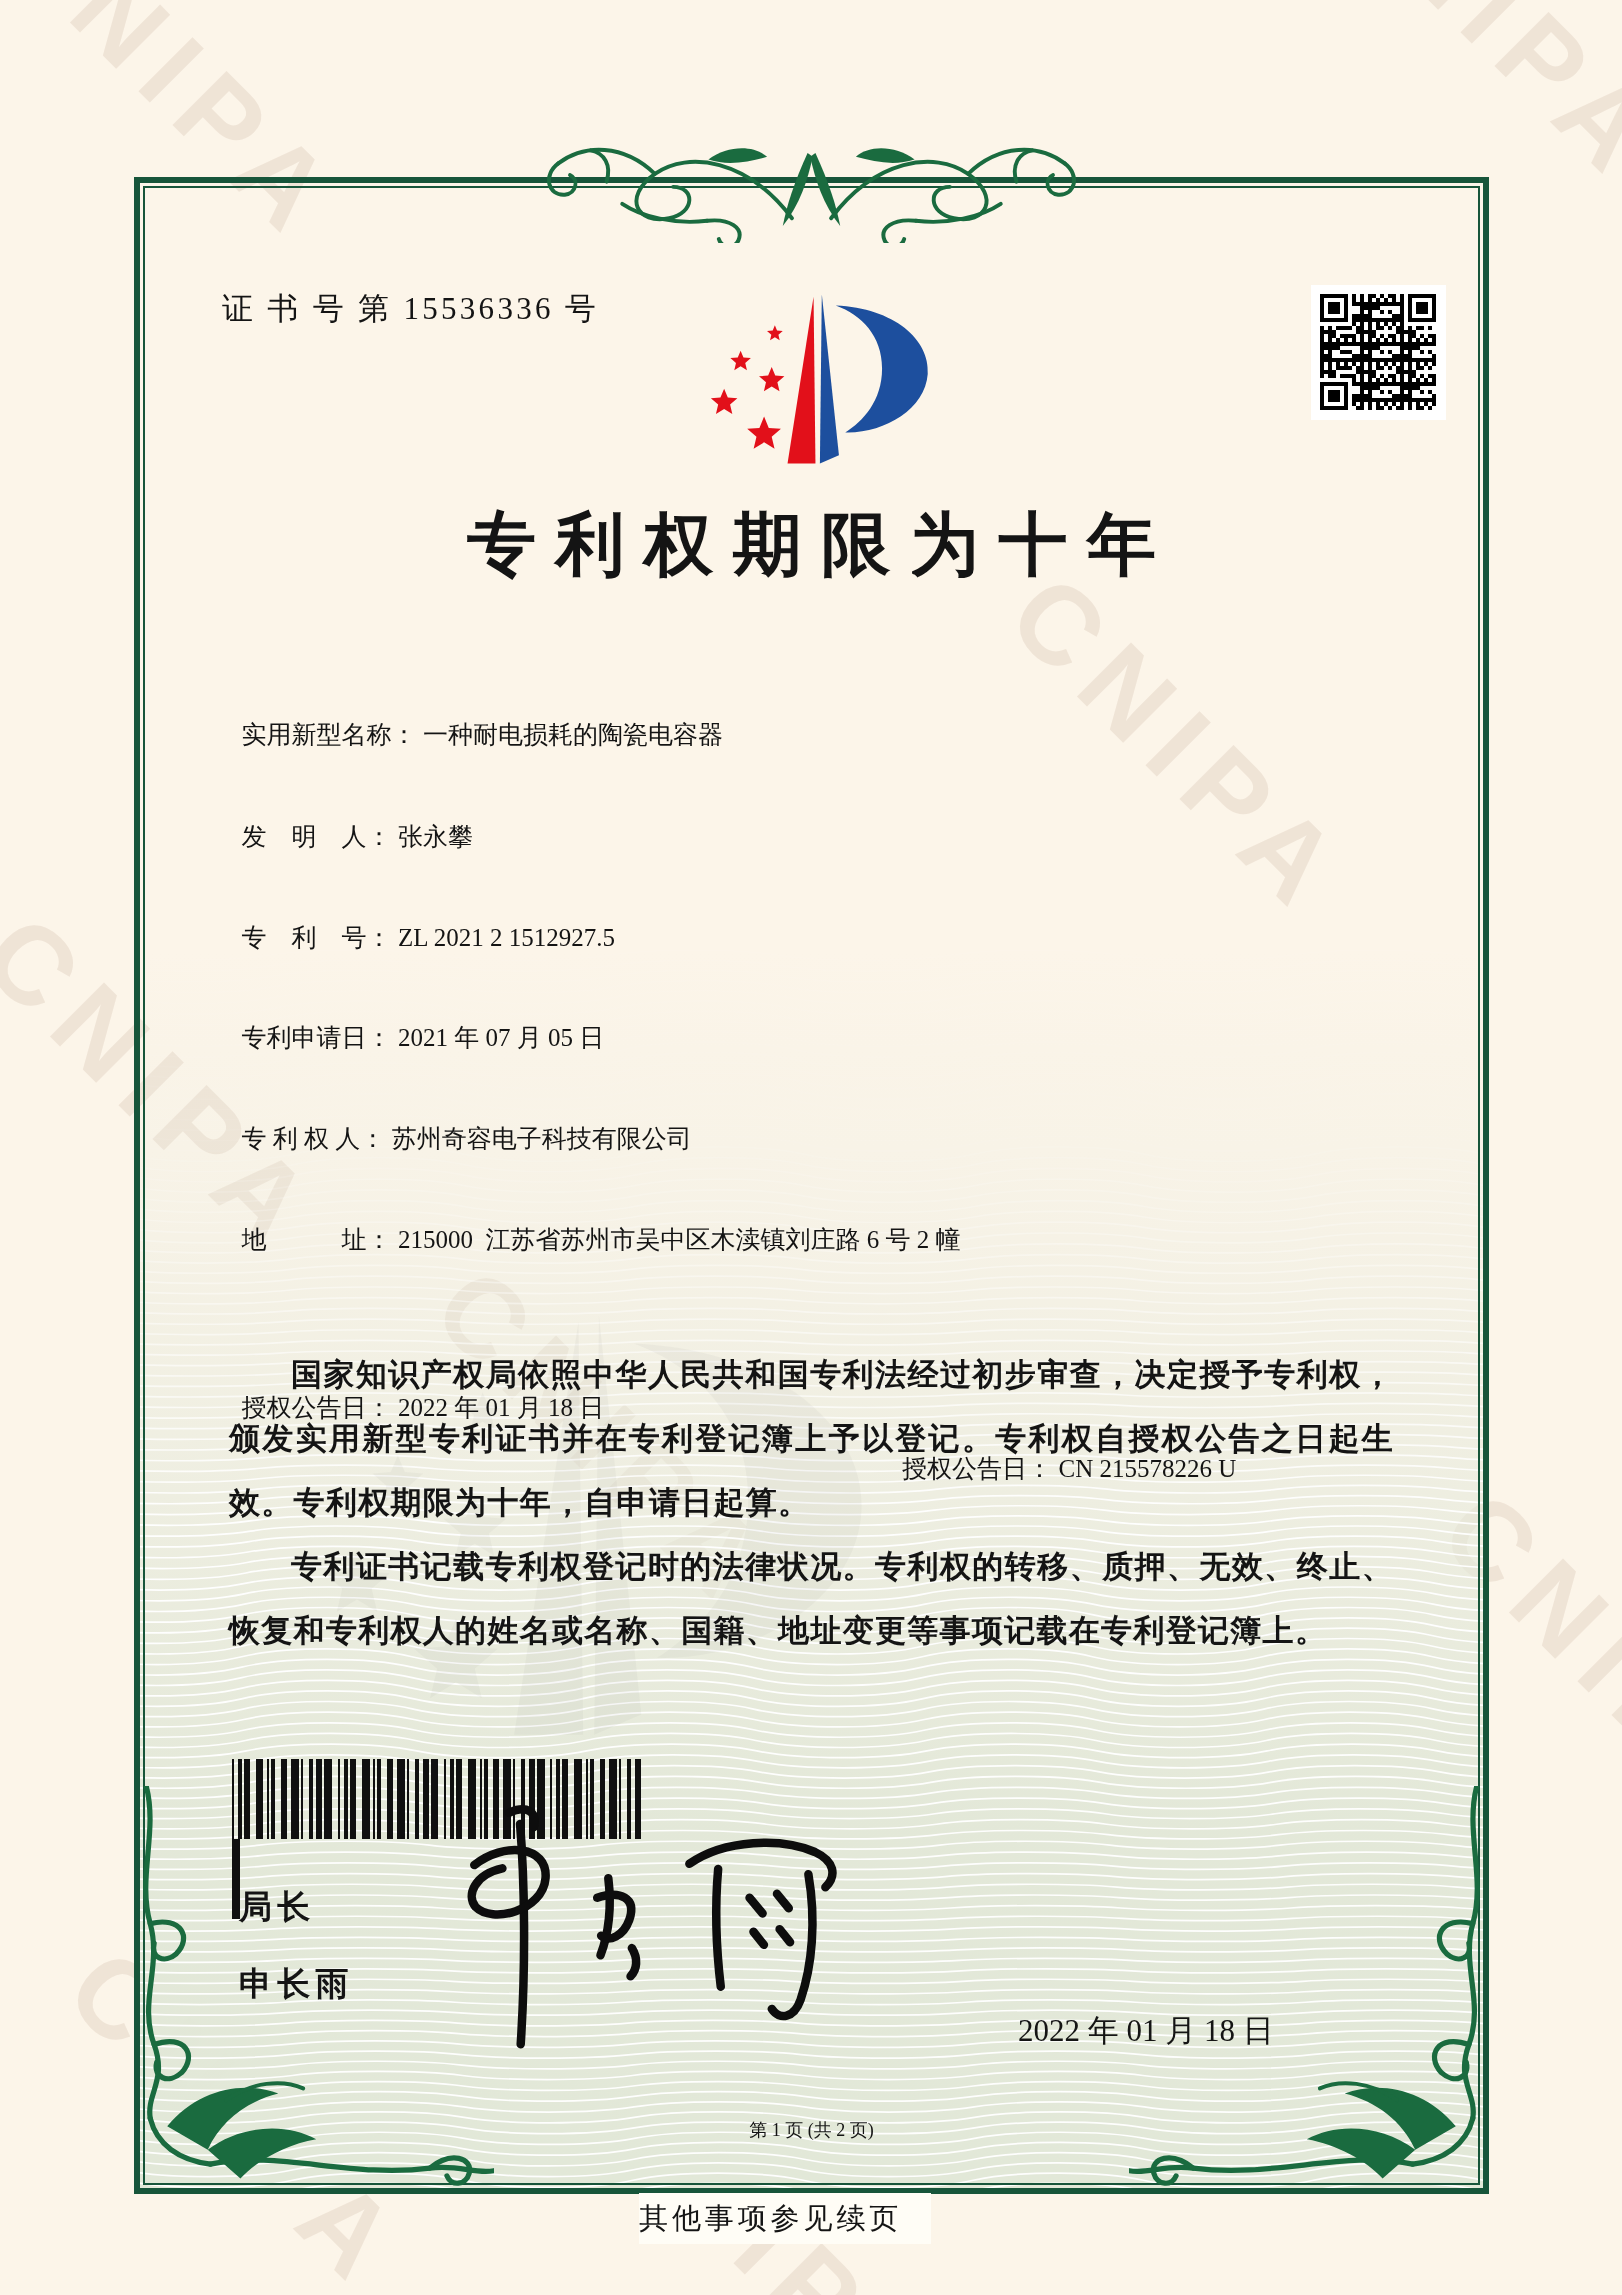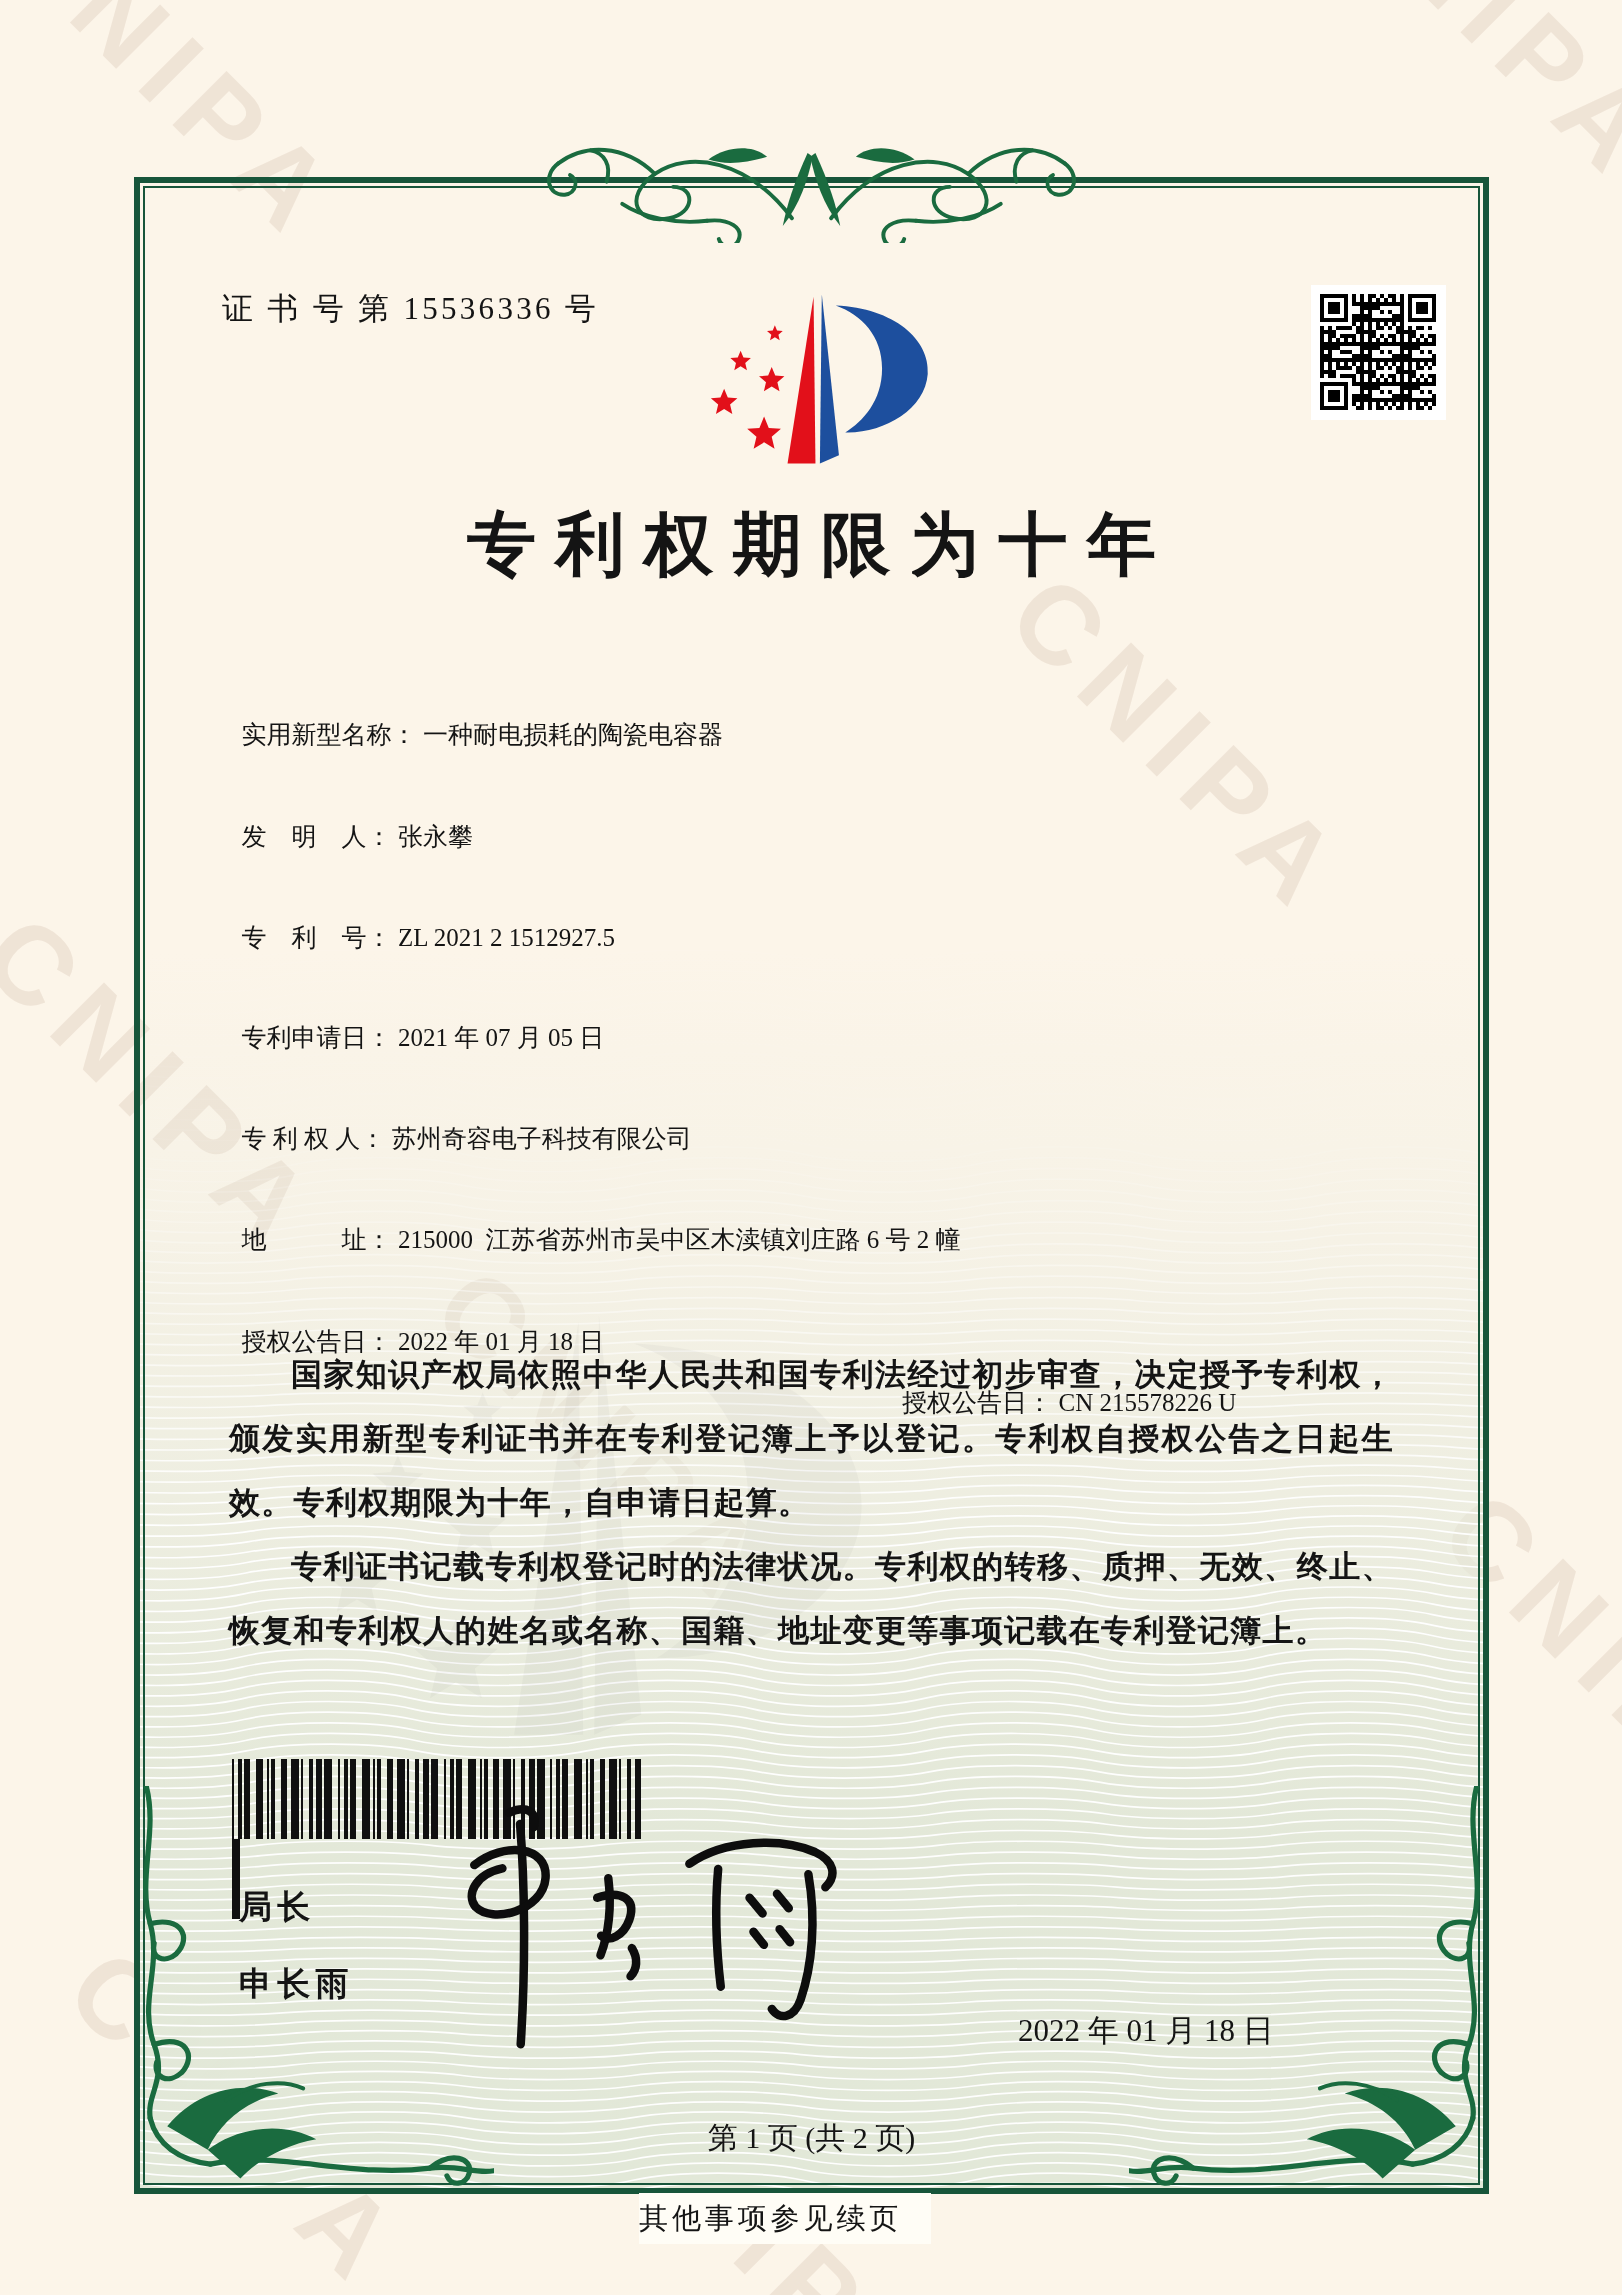--- a/index.html
+++ b/index.html
@@ -57,21 +57,21 @@
   }
   #body-text p{margin:0;text-indent:2em;font-weight:bold;}
   
   #barcode{position:absolute;left:232px;top:1759px;width:419px;height:80px;font-size:0;}
   #barcode i{display:inline-block;height:80px;background:#101010;vertical-align:top;}
   
   #officer-title{position:absolute;left:239px;top:1885px;font-size:33px;font-family:"Liberation Sans","DejaVu Sans",sans-serif;font-weight:600;letter-spacing:5.2px;}
   #officer-name{position:absolute;left:239px;top:1962px;font-size:33px;font-family:"Liberation Sans","DejaVu Sans",sans-serif;font-weight:600;letter-spacing:5.2px;}
   #signature{position:absolute;left:412px;top:1801px;width:458px;height:255px;}
   #issue-date{position:absolute;left:1018px;top:2010px;font-size:31px;white-space:pre;}
-  #pagination{position:absolute;left:0;right:0;top:2118px;text-align:center;font-size:30px;white-space:pre;}
+  #pagination{position:absolute;left:0;right:0;top:2118px;text-align:center;font-size:18px;white-space:pre;}
   
   #footer-strip{
     position:absolute;left:639px;top:2193px;width:292px;height:51px;
     background:#fffdf6;display:flex;align-items:center;justify-content:flex-start;
   }
   #footer-note{font-size:29px;letter-spacing:3.9px;white-space:pre;}
   
   .orn{position:absolute;pointer-events:none;}
   #corner-right{transform:scaleX(-1);}
   #center-watermark{opacity:.055;filter:grayscale(1);}
@@ -788,21 +788,21 @@
 </div>
 <div class="field" style="top:993px">
   <span class="lab">专利申请日：</span><span class="val">2021 年 07 月 05 日</span>
 </div>
 <div class="field" style="top:1094px">
   <span class="lab">专 利 权 人：</span><span class="val">苏州奇容电子科技有限公司</span>
 </div>
 <div class="field" style="top:1195px">
   <span class="lab">地　　　址：</span><span class="val">215000  江苏省苏州市吴中区木渎镇刘庄路 6 号 2 幢</span>
 </div>
-<div class="field" style="top:1297px">
+<div class="field" style="top:1363px">
   <span class="lab">授权公告日：</span><span class="val">2022 年 01 月 18 日</span>
   <span id="grant-right">
     <span class="lab">授权公告日：</span><span class="val">CN 215578226 U</span>
   </span>
 </div>
 
 <div id="body-text">
   <p>国家知识产权局依照中华人民共和国专利法经过初步审查，决定授予专利权，颁发实用新型专利证书并在专利登记簿上予以登记。专利权自授权公告之日起生效。专利权期限为十年，自申请日起算。</p>
   <p>专利证书记载专利权登记时的法律状况。专利权的转移、质押、无效、终止、恢复和专利权人的姓名或名称、国籍、地址变更等事项记载在专利登记簿上。</p>
 </div>

